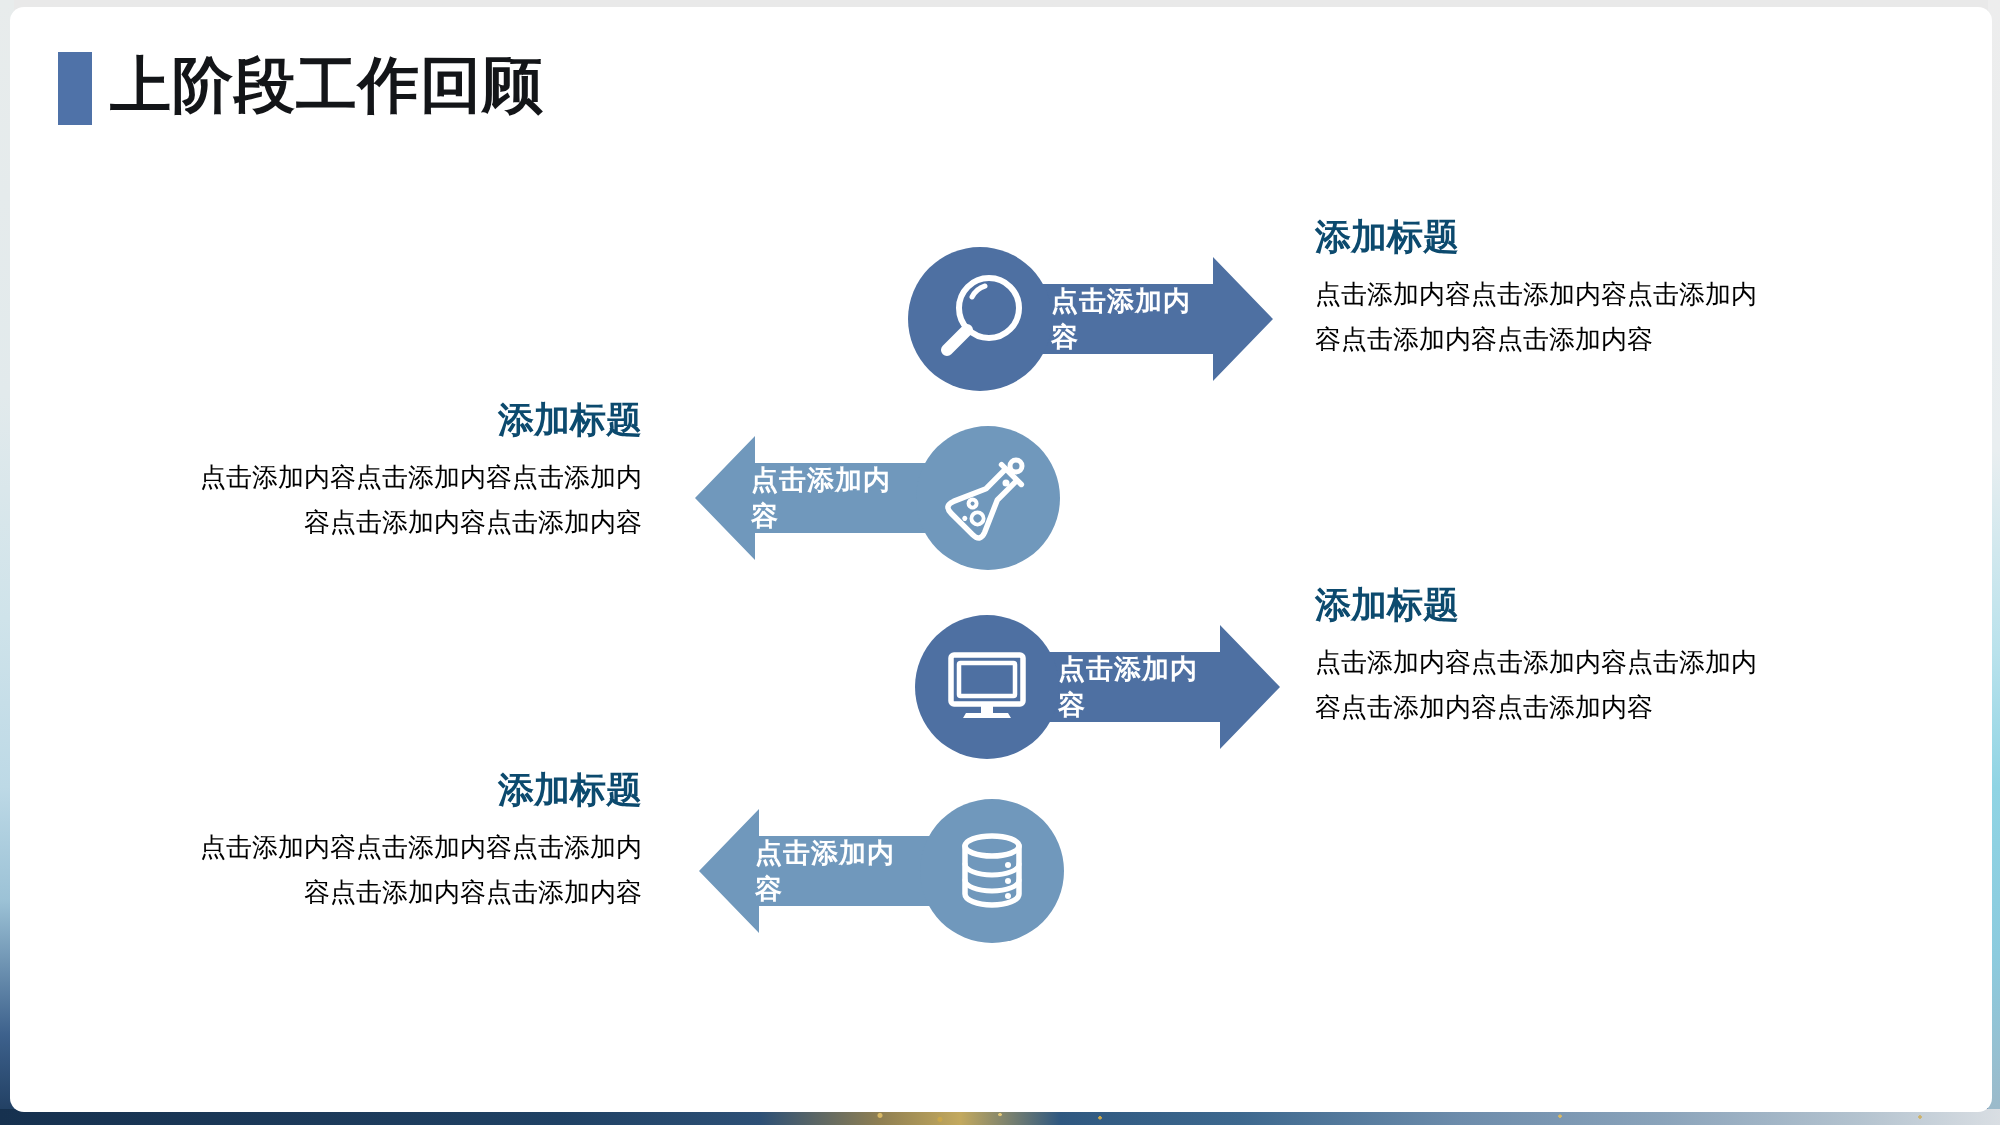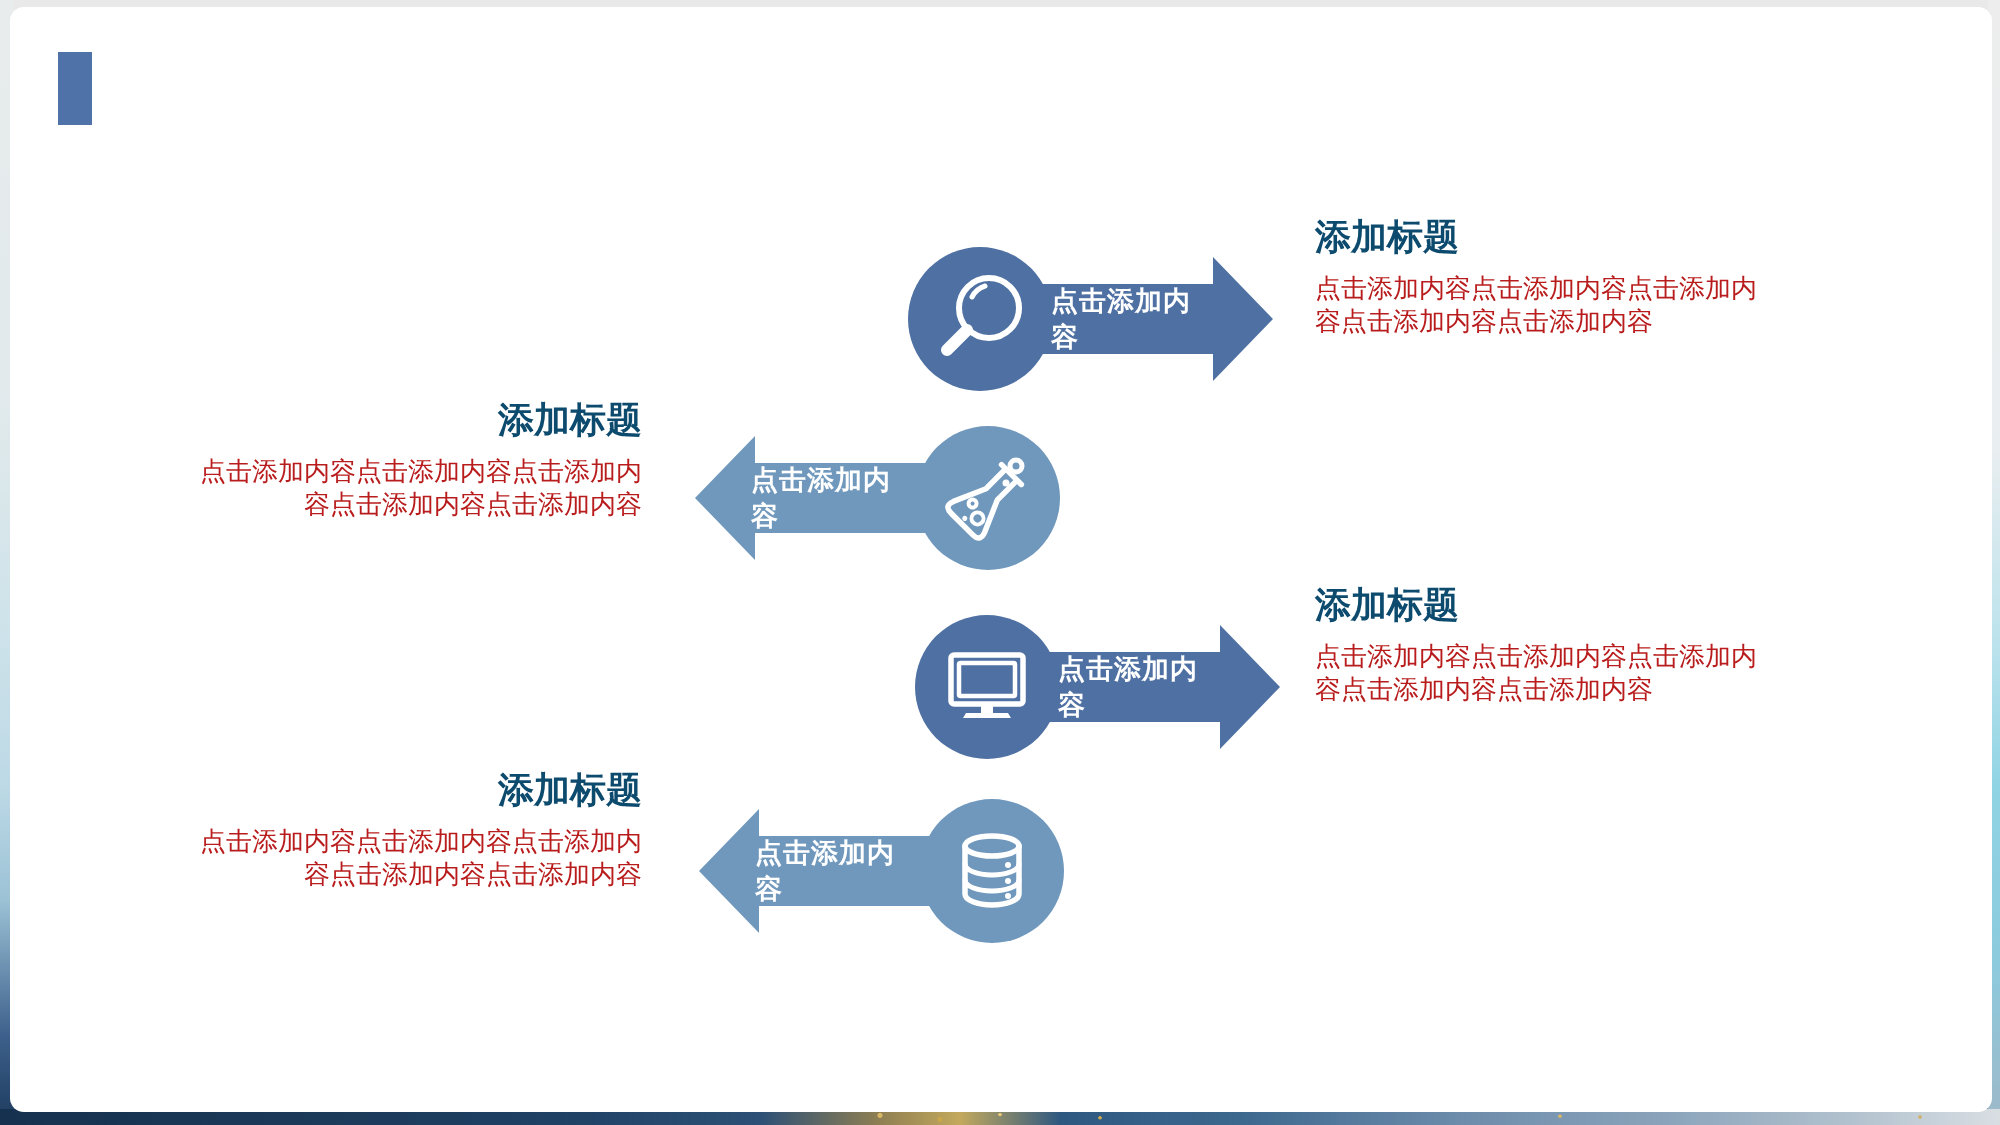--- a/index.html
+++ b/index.html
@@ -41,37 +41,38 @@
   .icn { stroke:#ffffff; fill:none; stroke-linecap:round; stroke-linejoin:round; }
   .arrow-label { position:absolute; top:0; height:150px; width:166px;
                  display:flex; align-items:center; justify-content:center;
                  color:#ffffff; font-size:27px; font-weight:bold; letter-spacing:1px; }
   .lbl-right { left:146px; }
   .lbl-left  { left:68px; }
 
   
   .tblock { position:absolute; }
   .tblock h3 { font-size:36px; font-weight:bold; color:#0c4a6e; line-height:44px; margin-bottom:13px; }
-  .tblock p  { font-size:26px; color:#b91c1c; line-height:33px; word-break:break-all; }
+  .tblock p  { font-size:26px; color:#000000; line-height:45px; word-break:break-all; }
   .tb-right { left:1305px; width:460px; text-align:left; }
   .tb-left  { left:182px;  width:450px; text-align:right; }
 </style>
 </head>
 <body>
 
 <div class="stage">
 
   <div class="bg-base"></div>
   <div class="bg-left"></div>
   <div class="bg-right"></div>
   <div class="bg-bottom"></div>
 
   <div class="slide">
 
     <div class="title-bar"></div>
+    <div class="page-title">上阶段工作回顾</div>
 
     <div class="unit" style="left:895px; top:237px;">
       <svg width="380" height="150" viewBox="0 0 380 150">
         <polygon class="fill-dark" points="75,40 308,40 308,13 368,75 308,137 308,110 75,110"></polygon>
         <circle class="fill-dark" cx="75" cy="75" r="72"></circle>
         <g class="icn" transform="translate(75,75)">
           <circle cx="9" cy="-11" r="30" stroke-width="6"></circle>
           <path d="M -8,-22 A 22 22 0 0 1 5,-33" stroke-width="5"></path>
           <path d="M -13,11 L -33,31" stroke-width="12"></path>
         </g>

